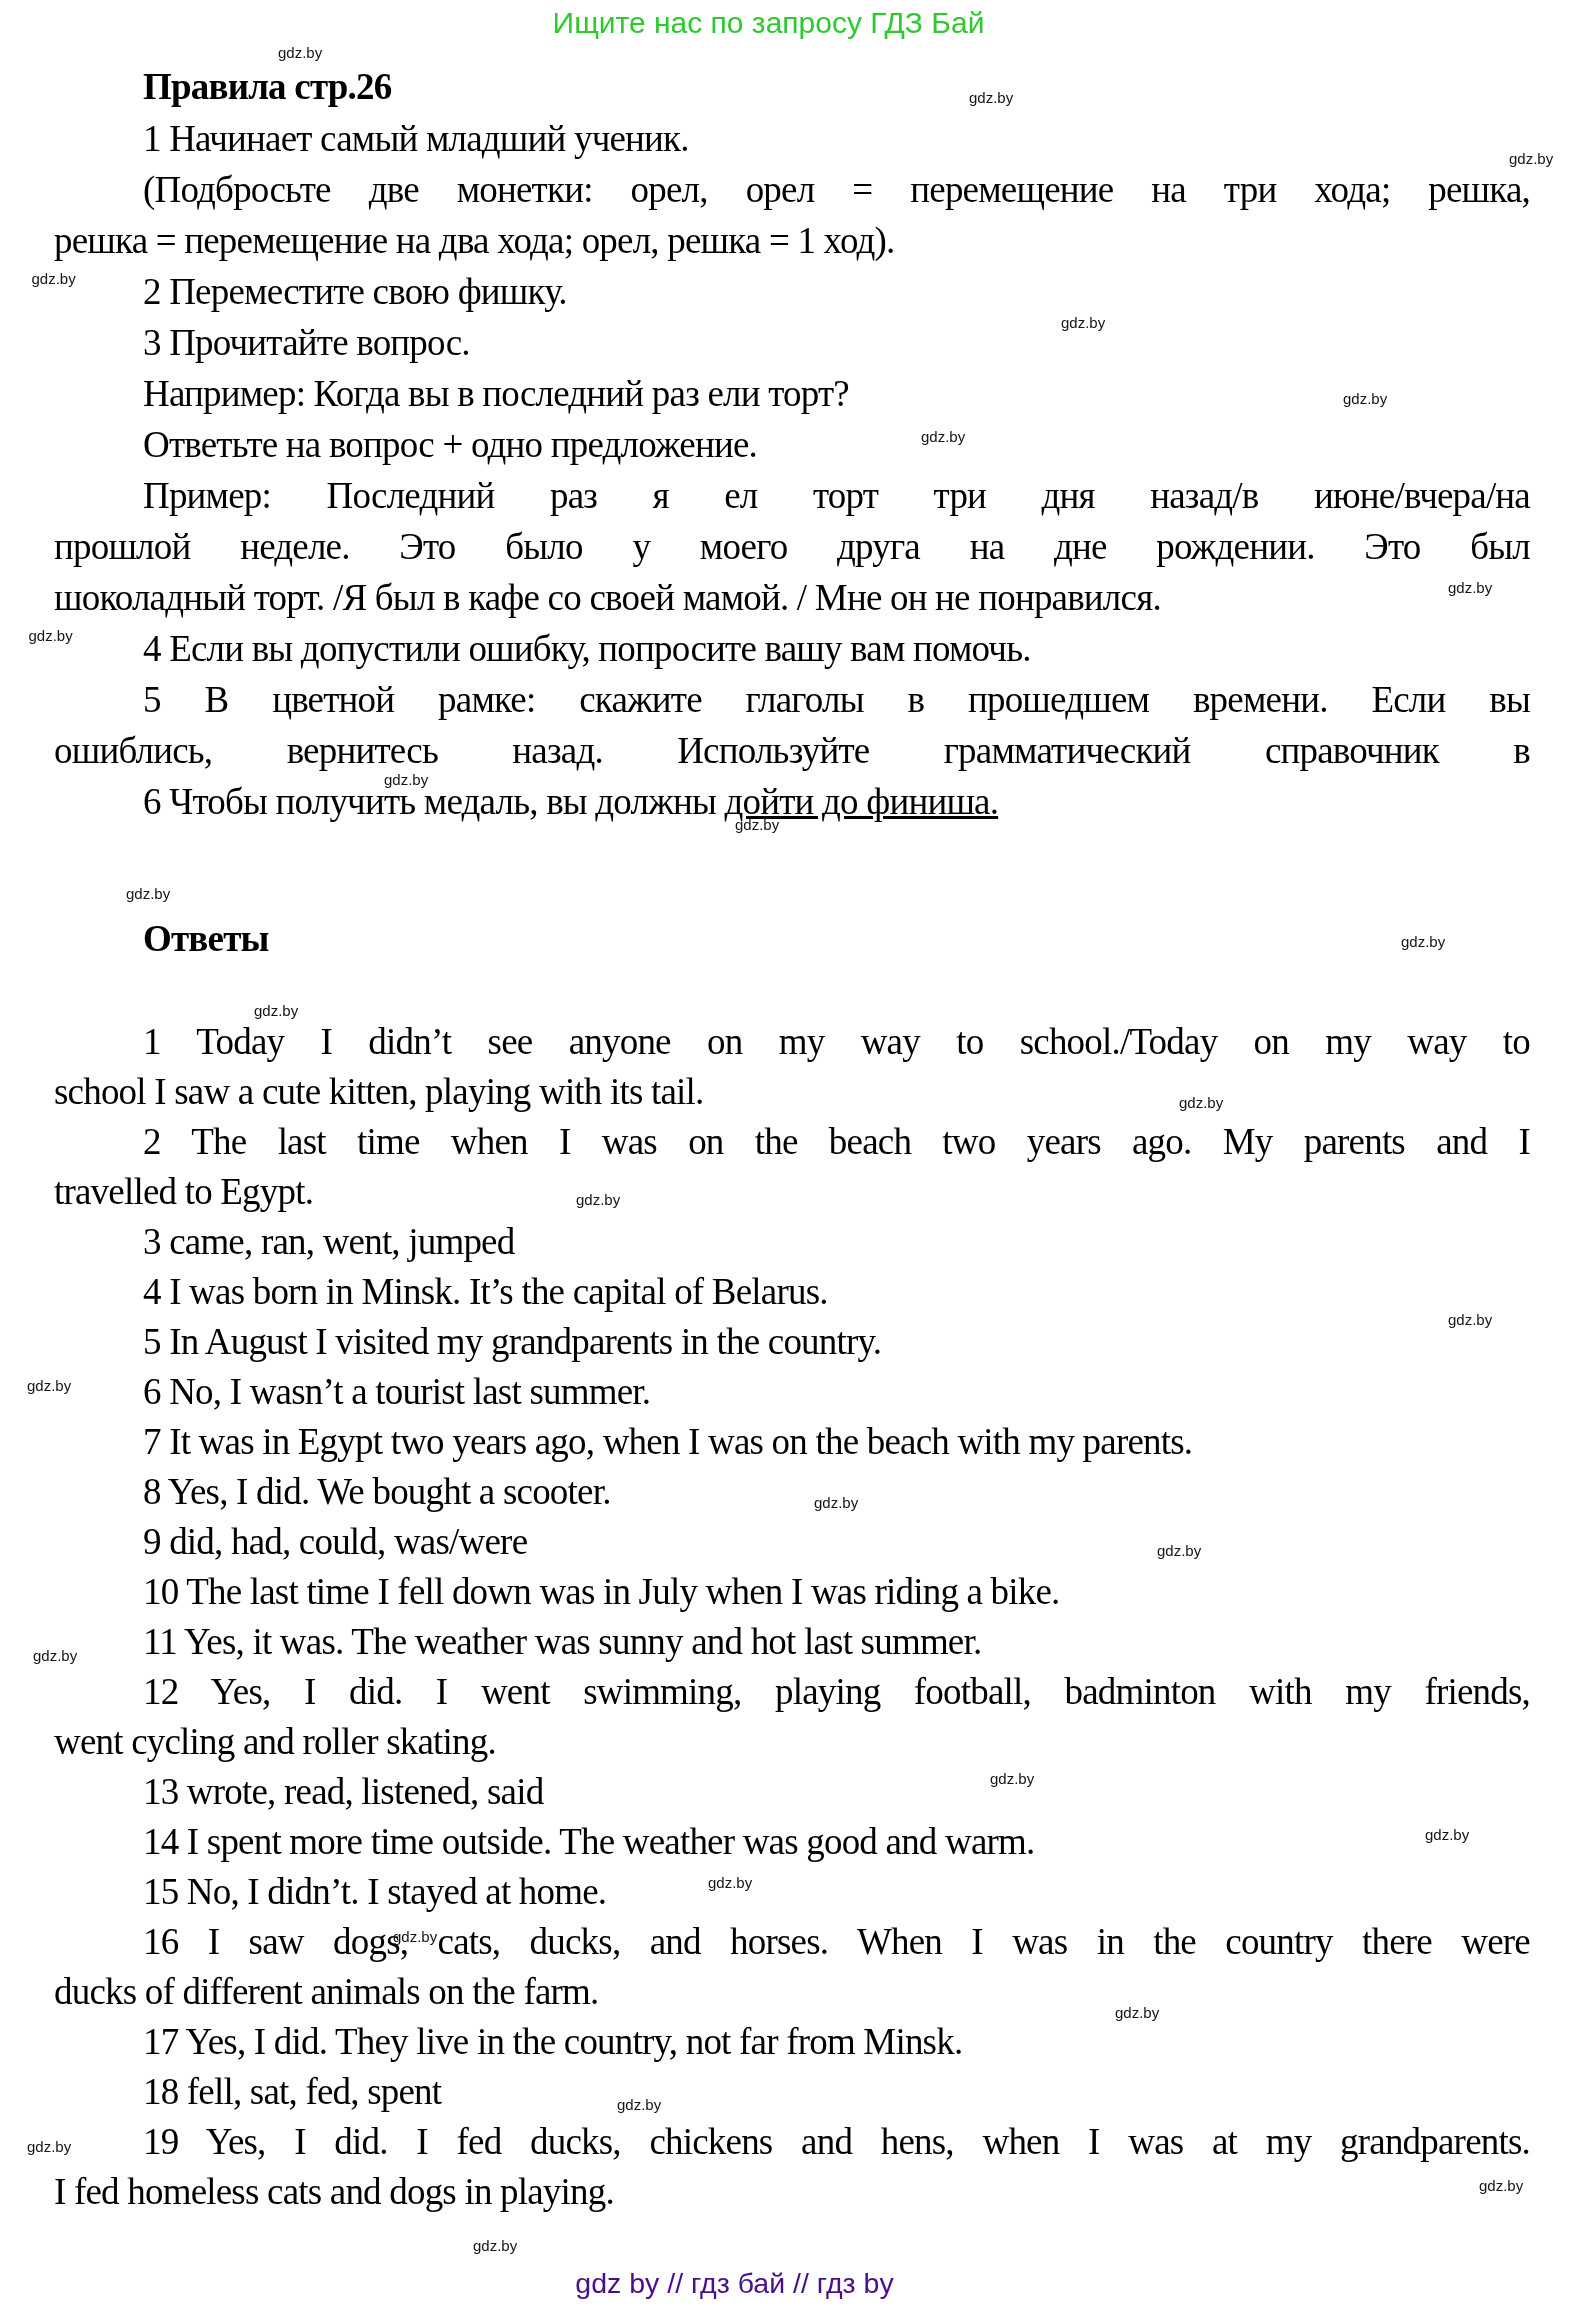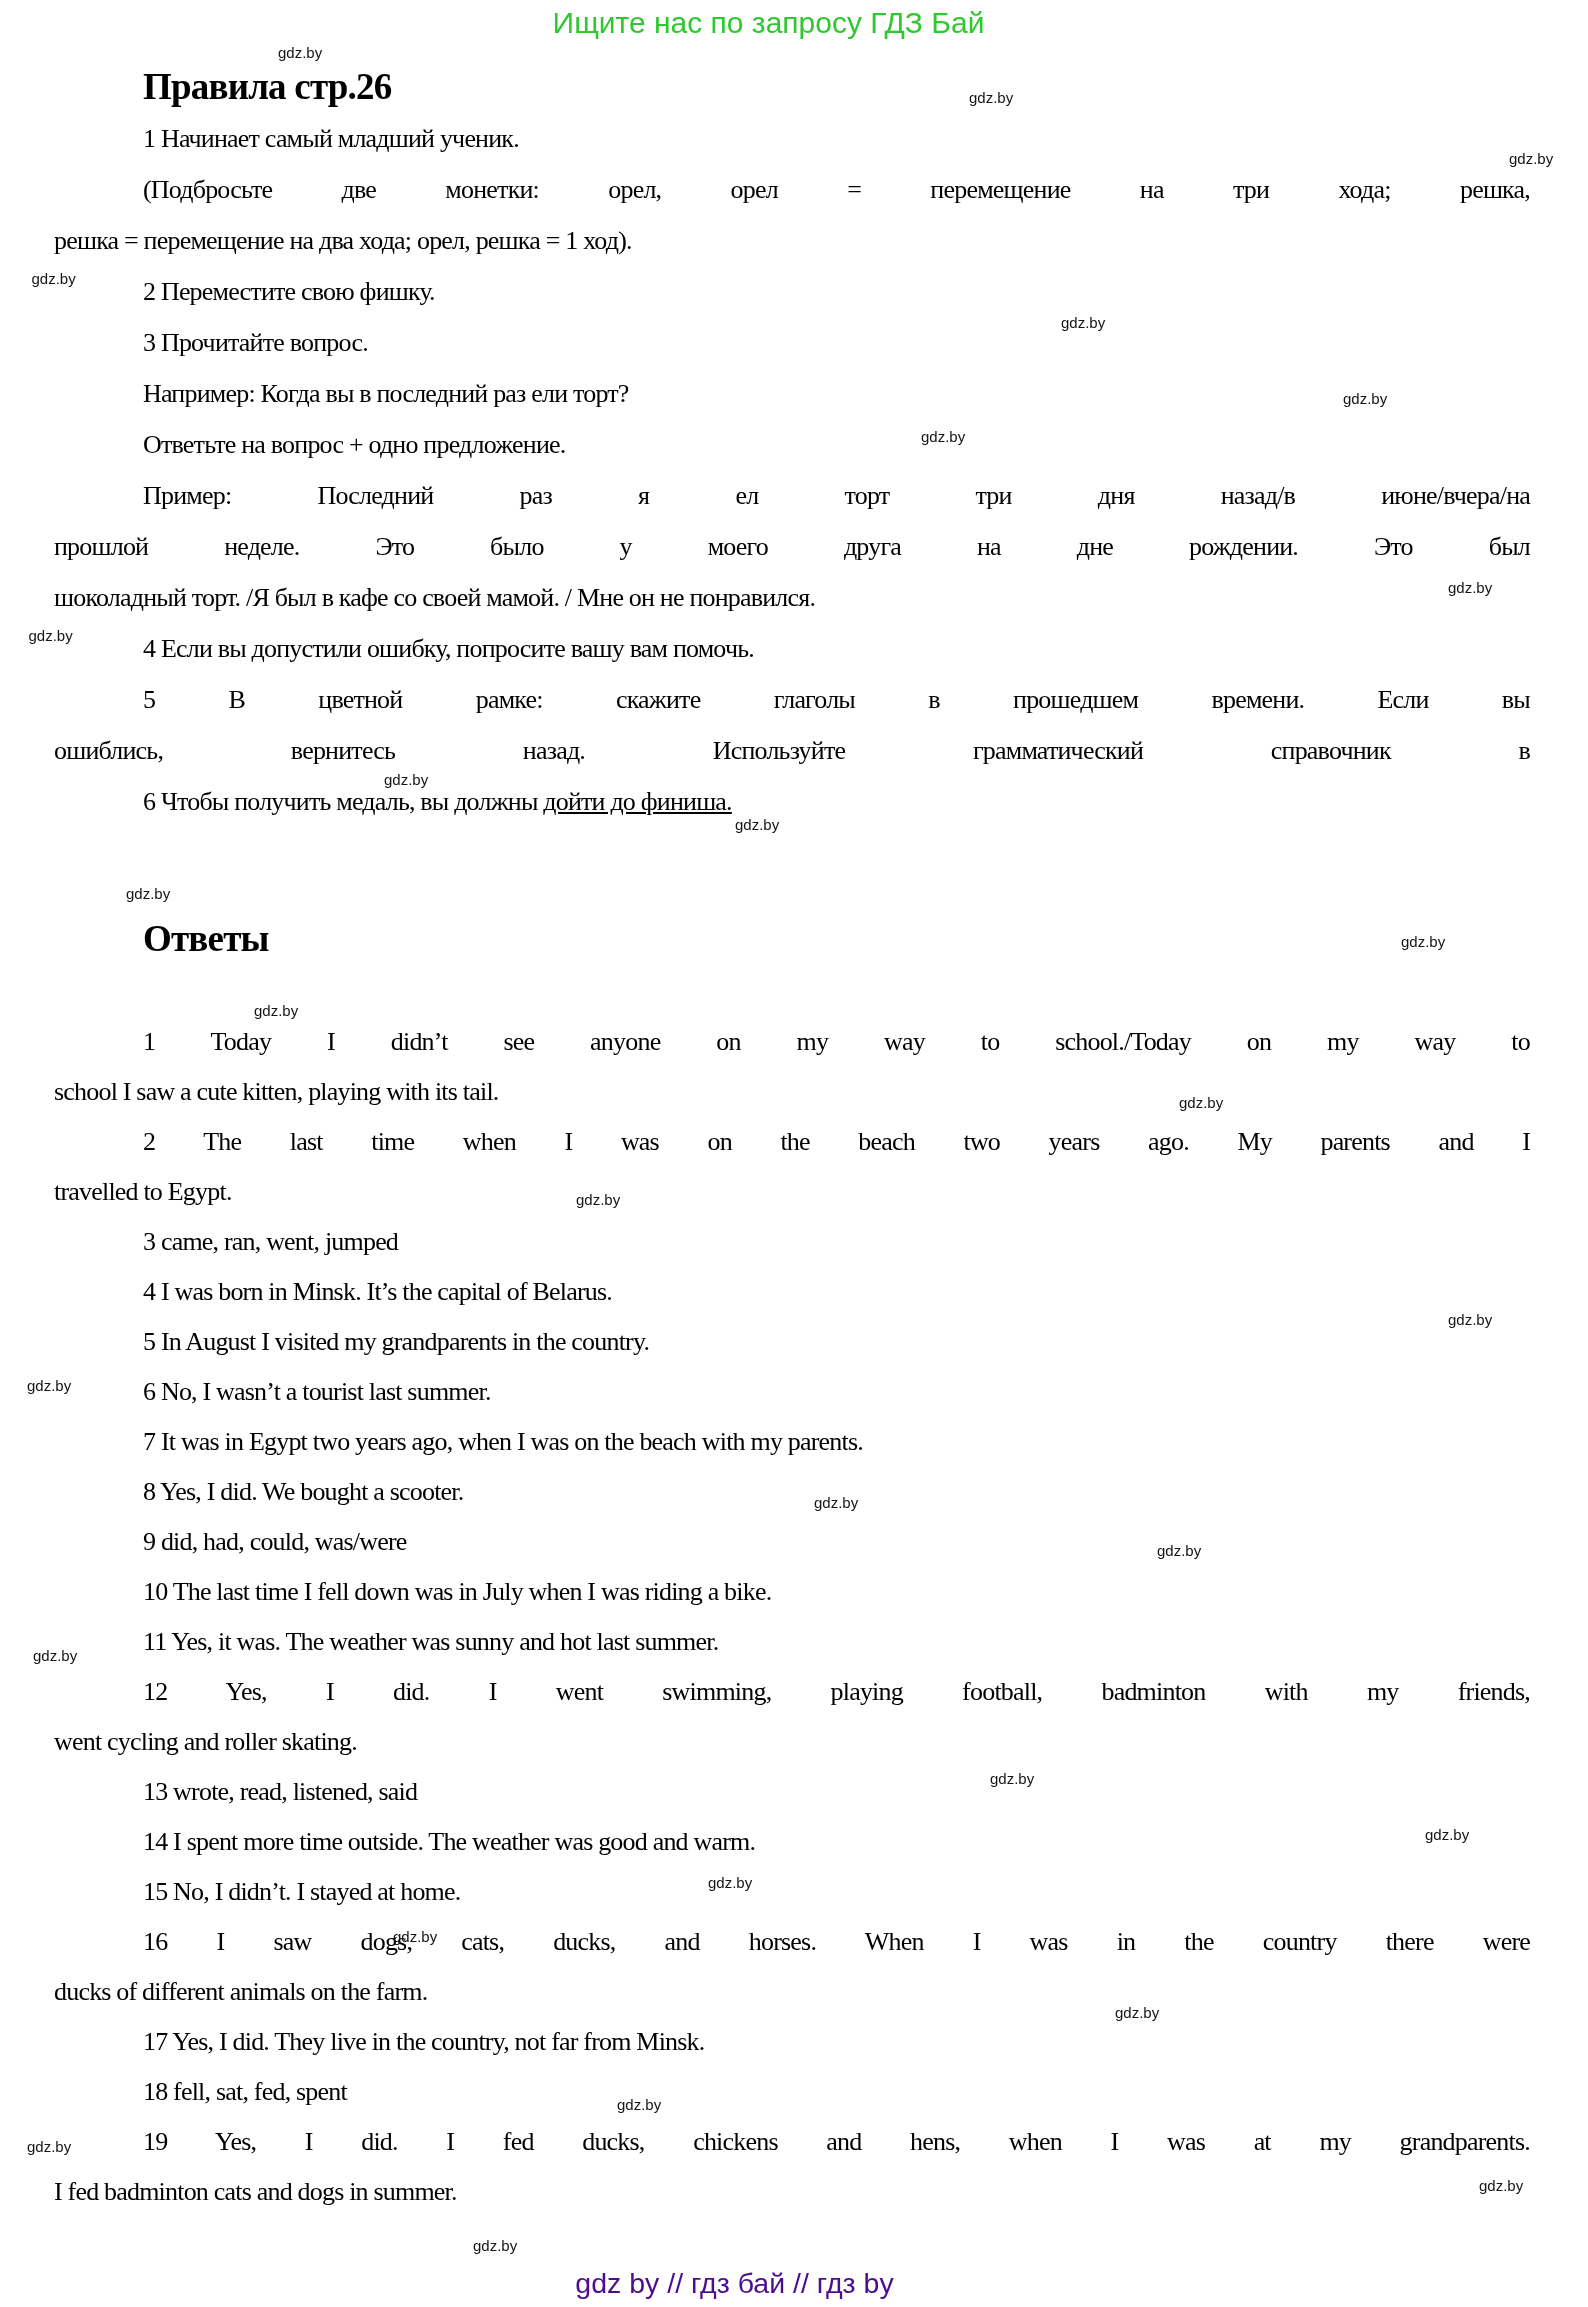--- a/index.html
+++ b/index.html
@@ -19,21 +19,21 @@
   }
   .doc-title{
     position:absolute;left:143px;top:65px;
     font-size:37px;font-weight:bold;letter-spacing:-0.8px;
   }
   .block{position:absolute;left:54px;width:1476px;}
   #rules-block{top:113px;}
   #answers-block{top:1017px;}
   .line{
     display:block;height:50px;line-height:50px;
-    font-size:26px;letter-spacing:-0.8px;
+    font-size:37px;letter-spacing:-0.8px;
     white-space:nowrap;overflow:visible;
   }
   #rules-block .line{height:51px;line-height:51px;}
   .line.first{padding-left:89px;}
   .line.justify{
     white-space:normal;
     text-align:justify;text-align-last:justify;
   }
   .answers-heading{
     position:absolute;left:143px;top:917px;
@@ -98,21 +98,21 @@
       <div class="line first justify">12 Yes, I did. I went swimming, playing football, badminton with my friends,</div>
       <div class="line">went cycling and roller skating.</div>
       <div class="line first">13 wrote, read, listened, said</div>
       <div class="line first">14 I spent more time outside. The weather was good and warm.</div>
       <div class="line first">15 No, I didn’t. I stayed at home.</div>
       <div class="line first justify">16 I saw dogs, cats, ducks, and horses. When I was in the country there were</div>
       <div class="line">ducks of different animals on the farm.</div>
       <div class="line first">17 Yes, I did. They live in the country, not far from Minsk.</div>
       <div class="line first">18 fell, sat, fed, spent</div>
       <div class="line first justify">19 Yes, I did. I fed ducks, chickens and hens, when I was at my grandparents.</div>
-      <div class="line">I fed badminton cats and dogs in summer.</div>
+      <div class="line">I fed homeless cats and dogs in playing.</div>
     </div>
 
   <div id="watermarks">
       <span class="wm" style="left: 278px; top: 44px; color: rgb(22, 22, 22);">gdz.by</span>
       <span class="wm" style="left: 969px; top: 89px; color: rgb(22, 22, 22);">gdz.by</span>
       <span class="wm" style="left: 1509px; top: 150px; color: rgb(22, 22, 22);">gdz.by</span>
       <span class="wm" style="left: 31.5px; top: 270px; color: rgb(22, 22, 22);">gdz.by</span>
       <span class="wm" style="left: 1061px; top: 314px; color: rgb(22, 22, 22);">gdz.by</span>
       <span class="wm" style="left: 1343px; top: 390px; color: rgb(22, 22, 22);">gdz.by</span>
       <span class="wm" style="left: 921px; top: 428px; color: rgb(22, 22, 22);">gdz.by</span>

